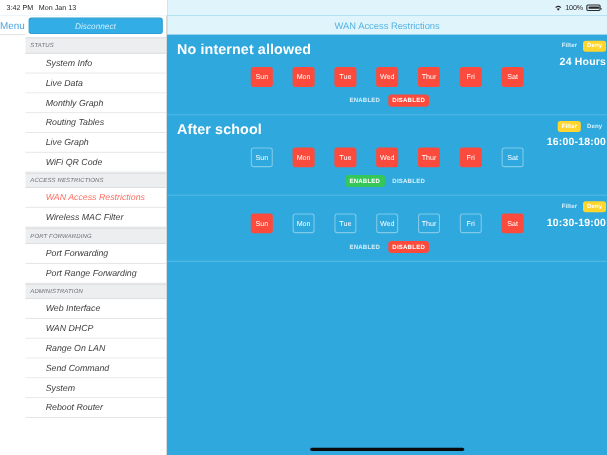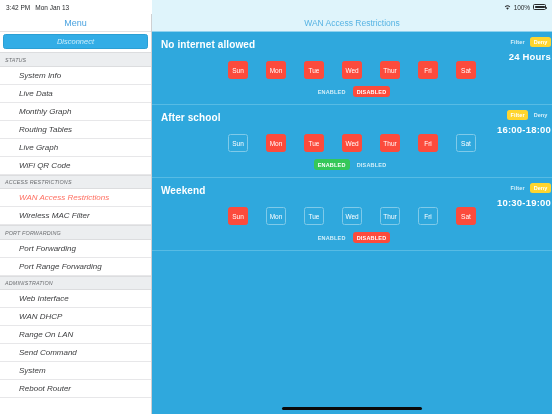--- a/index.html
+++ b/index.html
@@ -40,21 +40,21 @@
     width: 1.2px; height: 2.4px; background: #27292b; border-radius: 0 1px 1px 0;
   }
   .batt-fill { position: absolute; left: 0.7px; top: 0.7px; bottom: 0.7px; width: 10.2px; background: #27292b; border-radius: 0.8px; }
 
   
   .body { flex: 1 1 auto; display: flex; min-height: 0; }
 
   
   .sidebar {
     width: 152px; flex: 0 0 152px; background: #ffffff;
-    display: flex; flex-direction: column; min-height: 0;
+    display: flex; min-height: 0;
     border-right: 1px solid #cfd0d2;
   }
   .sidebar-nav {
     height: 18px; flex: 0 0 18px; background: #ffffff;
     display: flex; align-items: center; justify-content: center;
     border-bottom: 1px solid #e3e3e5;
   }
   .sidebar-nav .nav-title { font-size: 9px; color: #4aa3e0; }
   .sidebar-scroll { flex: 1 1 auto; overflow: hidden; background: #ffffff; font-style: italic; }
 
@@ -89,21 +89,21 @@
   .main-nav .nav-title { font-size: 8.5px; color: #56b3e3; }
   .main-scroll { flex: 1 1 auto; overflow: hidden; background: #2fa8dd; position: relative; }
 
   
   .rule {
     position: relative; padding: 6px 9px 7px 9px;
     border-bottom: 1px solid #57bbe4;
     background: #2fa8dd;
   }
   .rule-title {
-    font-size: 10px; font-weight: bold; color: #ffffff;
+    font-size: 13px; font-weight: bold; color: #ffffff;
     letter-spacing: 0.1px; line-height: 13px;
   }
   .rule-top-right {
     position: absolute; right: 1px; top: 5px;
     display: flex; flex-direction: column; align-items: flex-end; gap: 4px;
   }
   .seg {
     display: flex; align-items: center; gap: 2px;
   }
   .seg-btn {
@@ -280,21 +280,20 @@
                 <div class="day sel">Thur</div>
                 <div class="day sel">Fri</div>
                 <div class="day">Sat</div>
               </div>
               <div class="enable-row">
                 <span class="en-btn green">ENABLED</span>
                 <span class="en-btn muted">DISABLED</span>
               </div>
             </div>
             <div class="rule">
-              <div class="rule-title">Weekend</div>
               <div class="rule-top-right">
                 <div class="seg">
                   <span class="seg-btn off">Filter</span>
                   <span class="seg-btn on-yellow">Deny</span>
                 </div>
                 <div class="time-label">10:30-19:00</div>
               </div>
               <div class="days">
                 <div class="day sel">Sun</div>
                 <div class="day">Mon</div>

